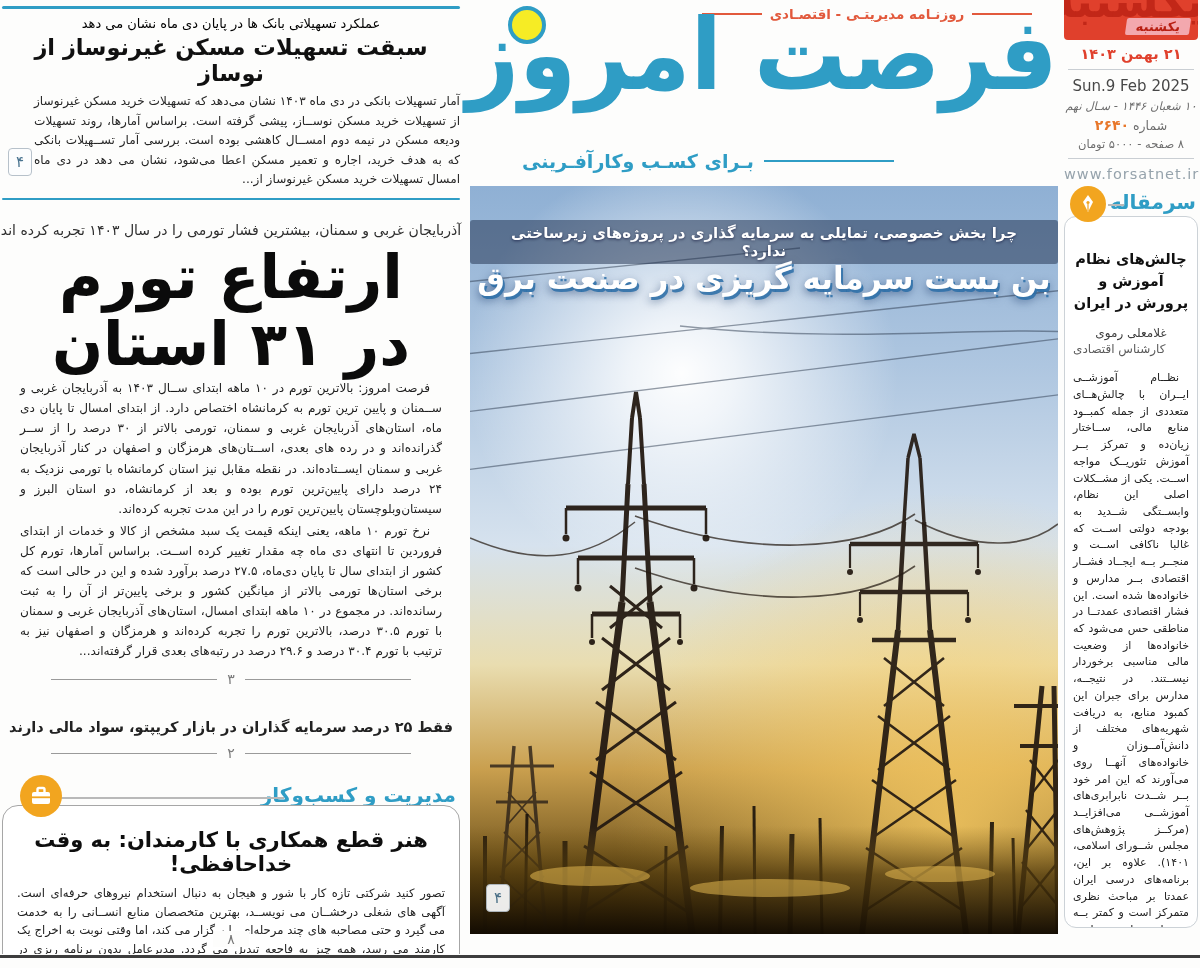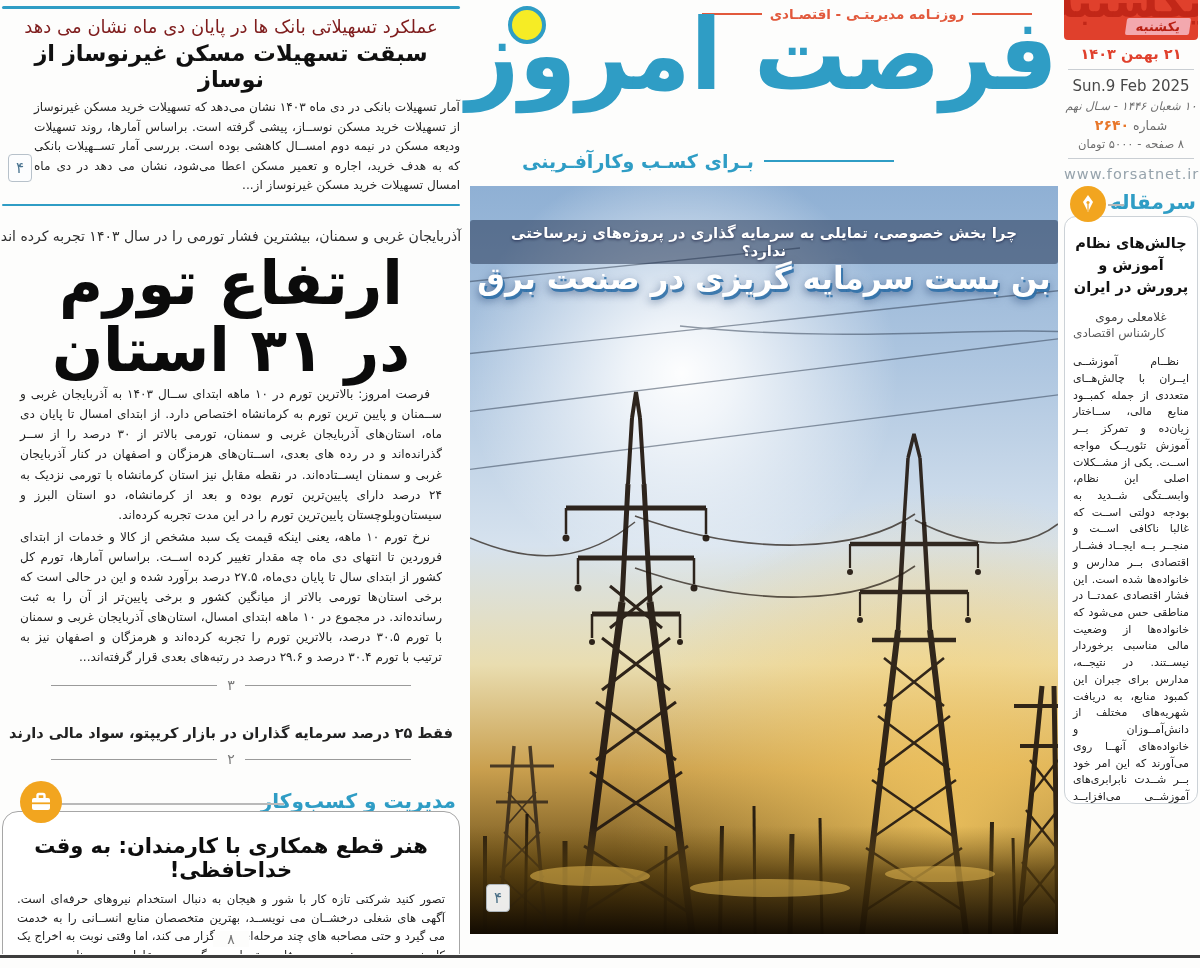--- a/index.html
+++ b/index.html
@@ -8,21 +8,21 @@
     position:relative; background:#fdfdfc; overflow:hidden;
     font-family:"DejaVu Sans", sans-serif; direction:rtl; color:#222;
   }
   .rule-teal { height:3px; background:var(--teal,#2f9dc5); border-radius:2px; }
   .rule-teal.thin { height:2px; }
 
   
   .left-col { position:absolute; right:738px; left:0; top:6px; height:948px; overflow:hidden; }
 
   .story-tl { padding:0 2px; }
-  .story-tl .kicker { margin-top:7px; text-align:center; font-size:18px; color:#7f1d1d; }
+  .story-tl .kicker { margin-top:7px; text-align:center; font-size:13px; color:#000000; }
   .story-tl .headline { margin-top:3px; text-align:center; font-size:22.5px; font-weight:bold; color:#101010; }
   .story-tl .body { margin-top:6px; font-size:12.1px; line-height:1.62; text-align:justify; color:#262626; }
   .story-tl .rule-teal.bottom { margin-top:8px; }
 
   .pagebadge {
     width:24px; height:28px; border:1px solid #b7c1ca; border-radius:4px;
     background:#fcfdfe; color:#49738f; font-size:15px; display:flex;
     align-items:center; justify-content:center;
   }
   .story-tl .pagebadge { float:left; margin:56px 2px 0 6px; }
@@ -104,21 +104,21 @@
   }
   .photo .pagebadge { position:absolute; left:16px; bottom:22px; opacity:.92; }
 
   
   .right-col { position:absolute; left:1064px; right:2px; top:186px; }
   .ed-head { position:relative; height:38px; }
   .ed-head .label { position:absolute; right:2px; top:4px; color:var(--teal,#2f9dc5); font-size:20px; font-weight:bold; }
   .ed-head .icon-circle { position:absolute; left:6px; top:0; width:36px; height:36px; z-index:3; }
   .ed-head .line { position:absolute; left:44px; width:16px; top:18px; height:1.5px; background:#b9b9b9; }
   .ed-box { margin-top:-8px; border:1.5px solid #ccd2d7; border-radius:12px; background:#fff;
-            padding:16px 8px 10px; height:588px; overflow:hidden; }
+            padding:32px 8px 10px; height:712px; overflow:hidden; }
   .ed-title { text-align:center; font-size:14.5px; font-weight:bold; color:#111; line-height:1.5; }
   .ed-author { margin-top:12px; text-align:center; font-size:12px; color:#3d3d3d; }
   .ed-role { margin-top:2px; text-align:left; font-size:12px; color:#5b5b5b; }
   .ed-body { margin-top:14px; font-size:11px; line-height:1.52; text-align:justify; color:#222; }
   .ed-body p { text-indent:10px; }
 
   .bottom-rule { position:absolute; left:0; right:0; top:955px; height:2.5px; background:#3d3d3d; }
 </style>
 </head>
 <body>

